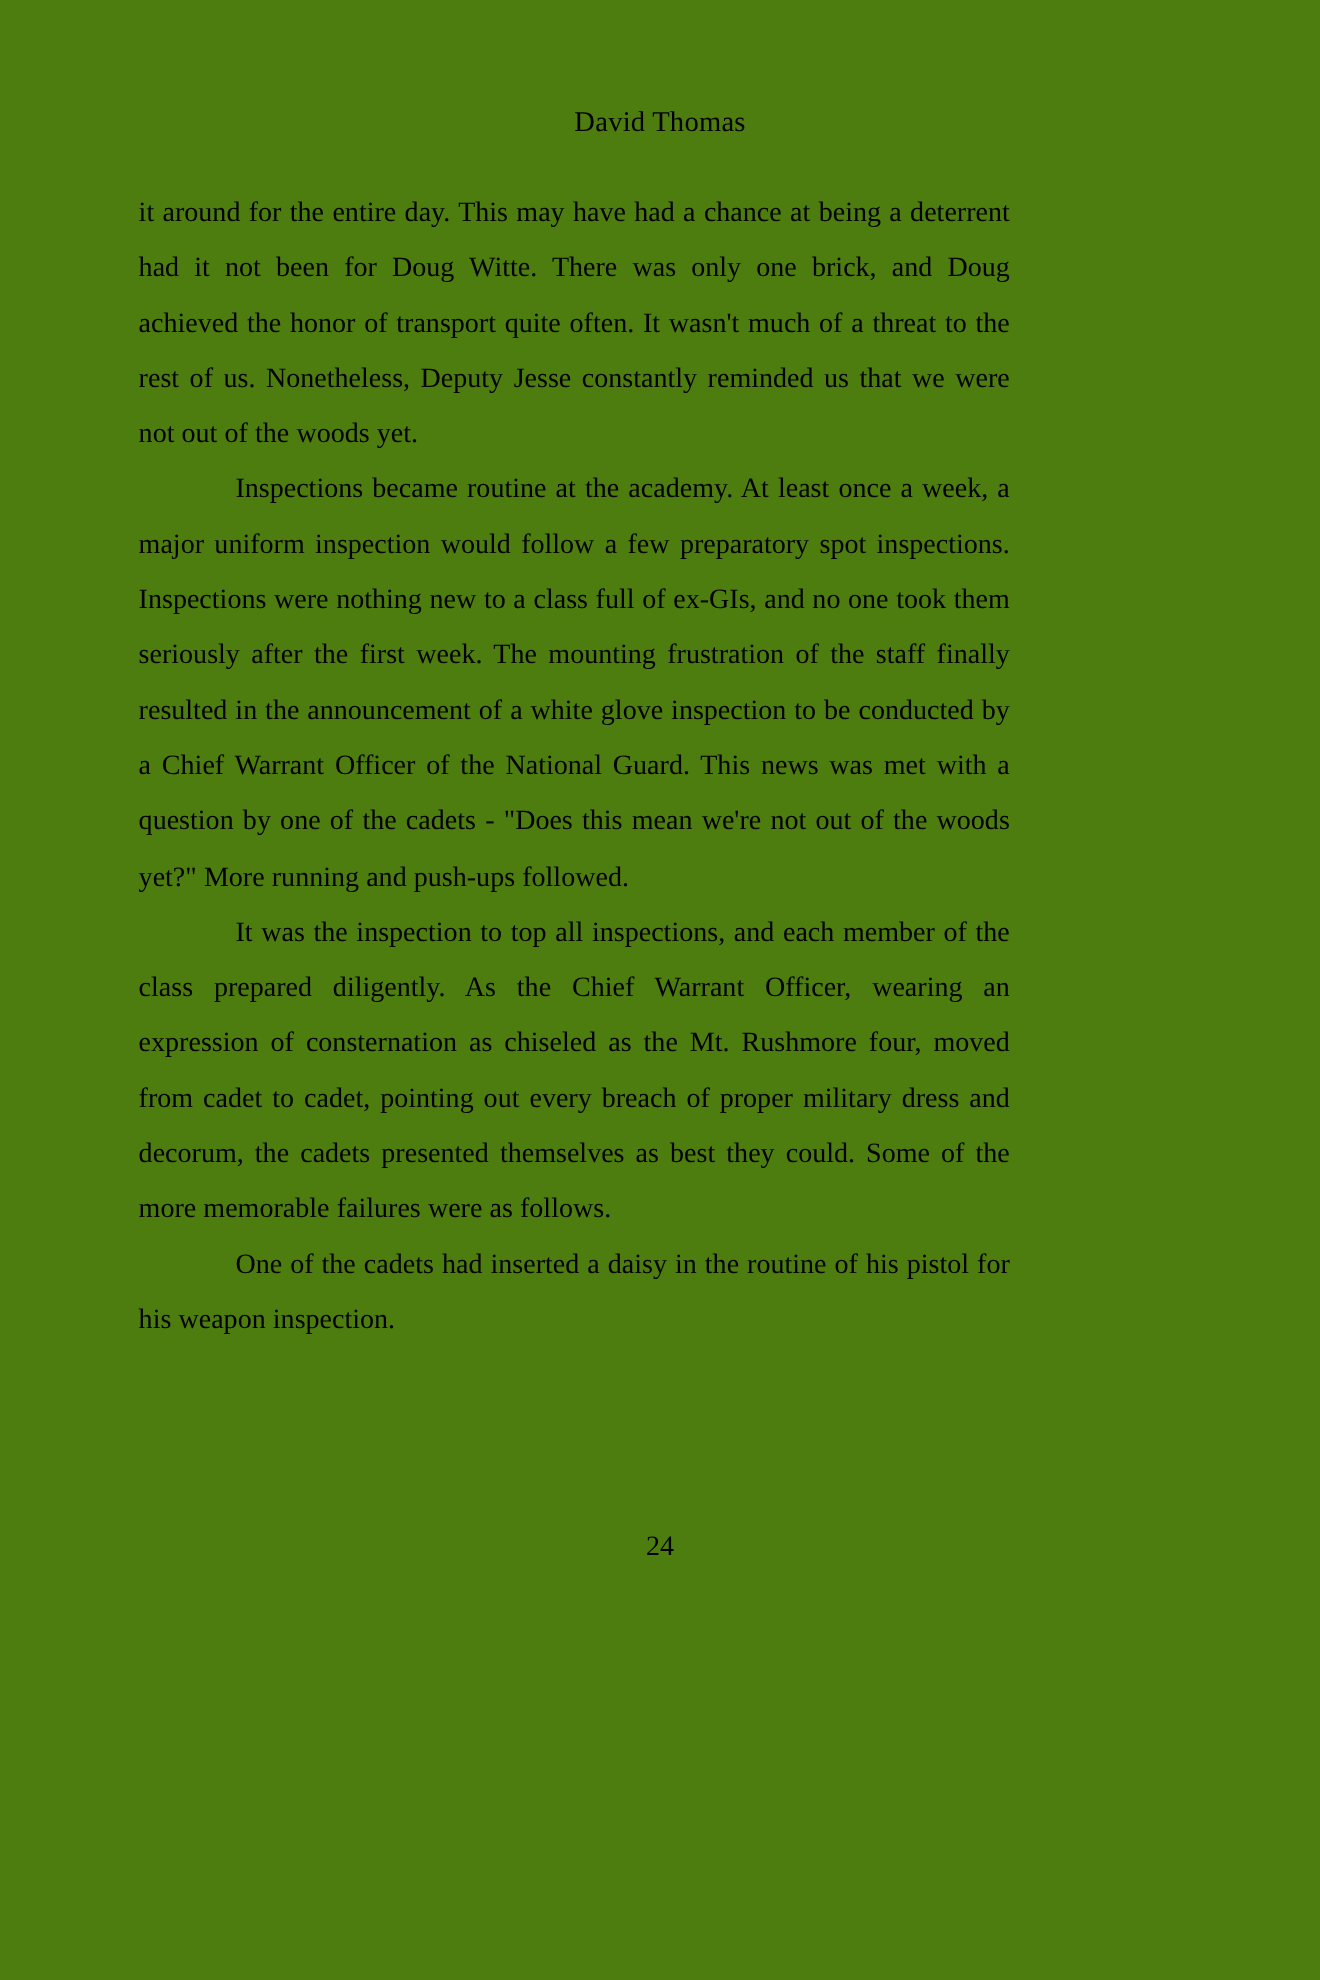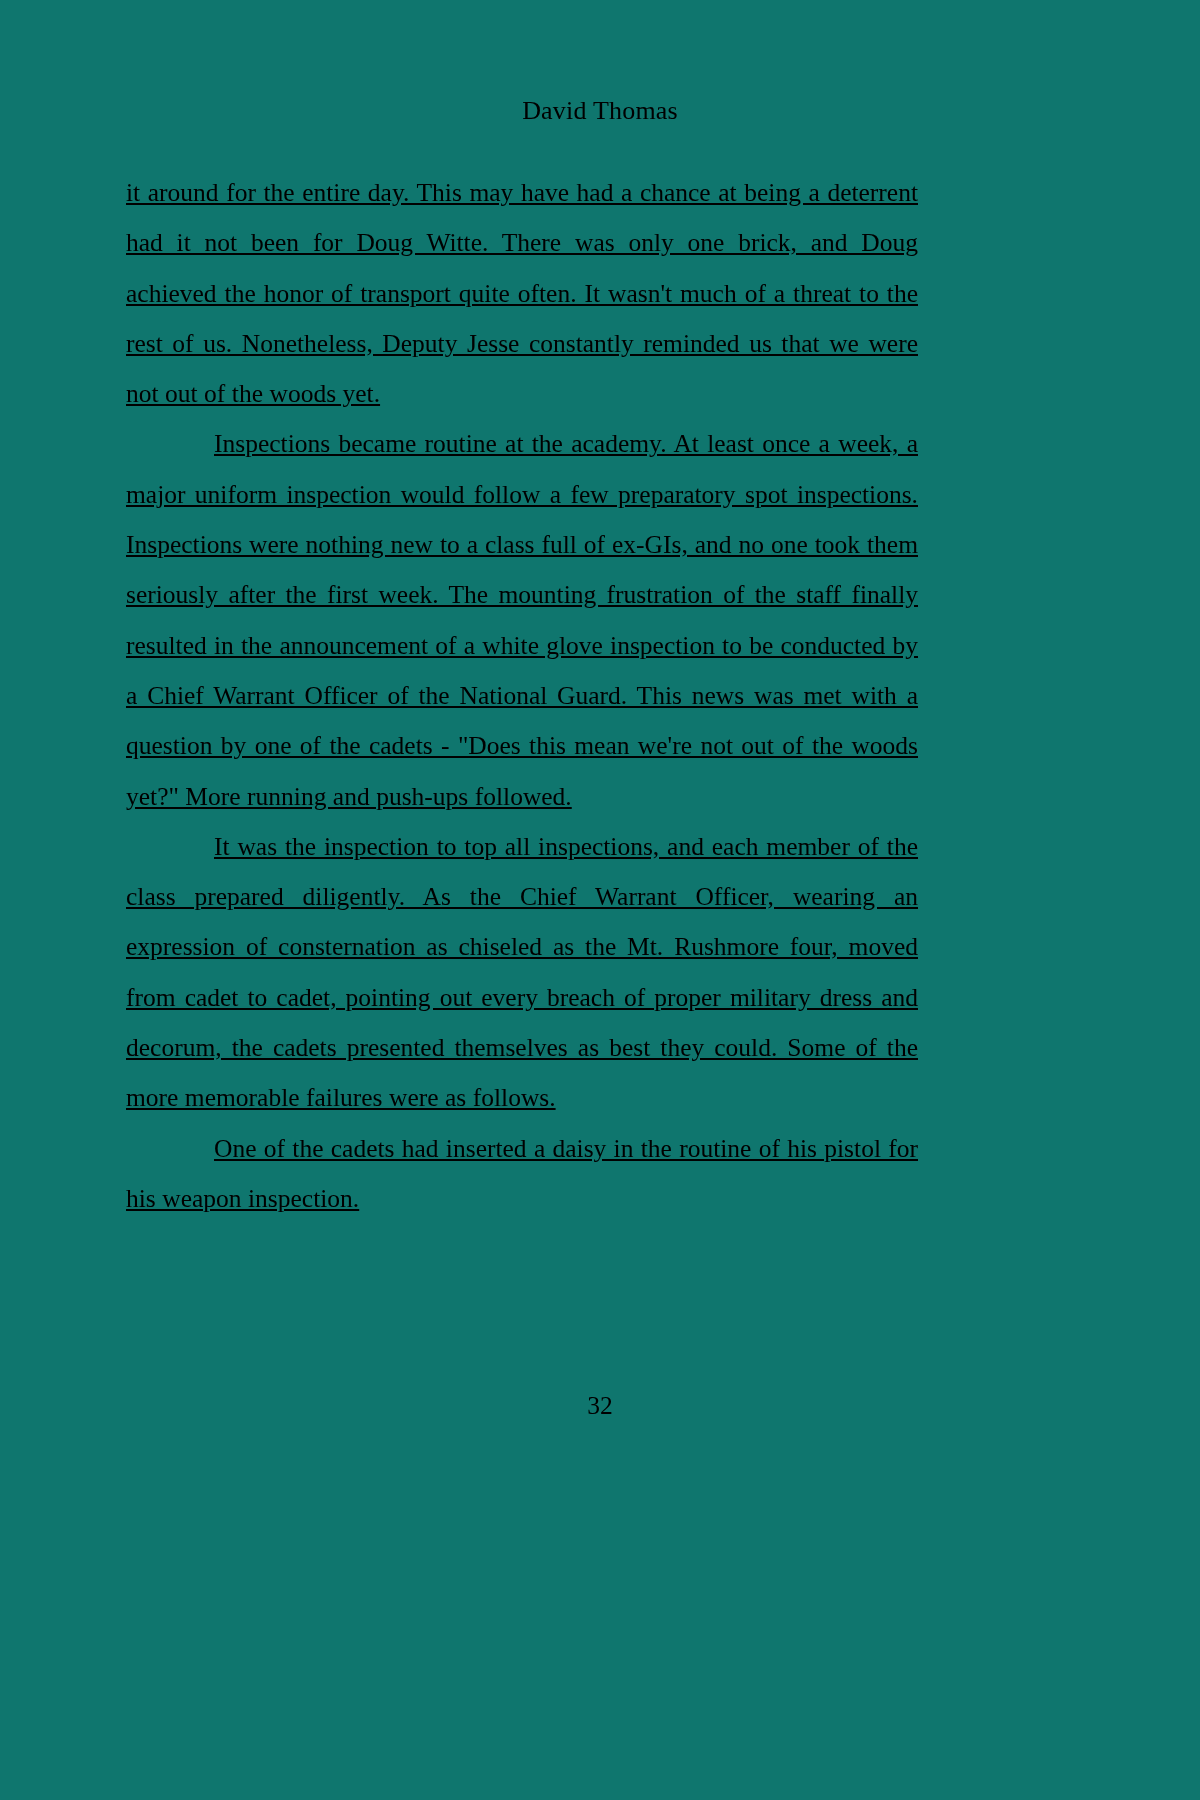--- a/index.html
+++ b/index.html
@@ -13,21 +13,21 @@
     height: 1800px;
     font-family: "Liberation Serif", "DejaVu Serif", serif;
     color: #000000;
     -webkit-font-smoothing: antialiased;
   }
 
   .page {
     position: relative;
     width: 1200px;
     height: 1800px;
-    background: #0f766e;
+    background: #4d7c0f;
     box-sizing: border-box;
   }
 
   
   .page-header {
     position: absolute;
     top: 98px;
     left: 0;
     width: 1200px;
     text-align: center;
@@ -35,21 +35,20 @@
     line-height: 1.0;
     letter-spacing: 0.2px;
   }
 
   
   .text-column {
     position: absolute;
     top: 168px;
     left: 126px;
     width: 792px;
-    text-decoration: underline;
   }
 
   .para {
     margin: 0;
     padding: 0;
     font-size: 25.5px;
     line-height: 50.3px;
     text-align: justify;
     text-justify: inter-word;
     hyphens: none;
@@ -88,15 +87,15 @@
     <p class="para continuation">it around for the entire day.  This may have had a chance at being a deterrent had it not been for Doug Witte.  There was only one brick, and Doug achieved the honor of transport quite often.  It wasn't much of a threat to the rest of us.  Nonetheless, Deputy Jesse constantly reminded us that we were not out of the woods yet.</p>
 
     <p class="para indented">Inspections became routine at the academy.  At least once a week, a major uniform inspection would follow a few preparatory spot inspections.  Inspections were nothing new to a class full of ex-GIs, and no one took them seriously after the first week.  The mounting frustration of the staff finally resulted in the announcement of a white glove inspection to be conducted by a Chief Warrant Officer of the National Guard.  This news was met with a question by one of the cadets - "Does this mean we're not out of the woods yet?"  More running and push-ups followed.</p>
 
     <p class="para indented">It was the inspection to top all inspections, and each member of the class prepared diligently.  As the Chief Warrant Officer, wearing an expression of consternation as chiseled as the Mt. Rushmore four, moved from cadet to cadet, pointing out every breach of proper military dress and decorum, the cadets presented themselves as best they could.  Some of the more memorable failures were as follows.</p>
 
     <p class="para indented">One of the cadets had inserted a daisy in the routine of his pistol for his weapon inspection.</p>
 
   </div>
 
-  <div class="page-number">32</div>
+  <div class="page-number">24</div>
 
 </div>
 
 </body></html>

